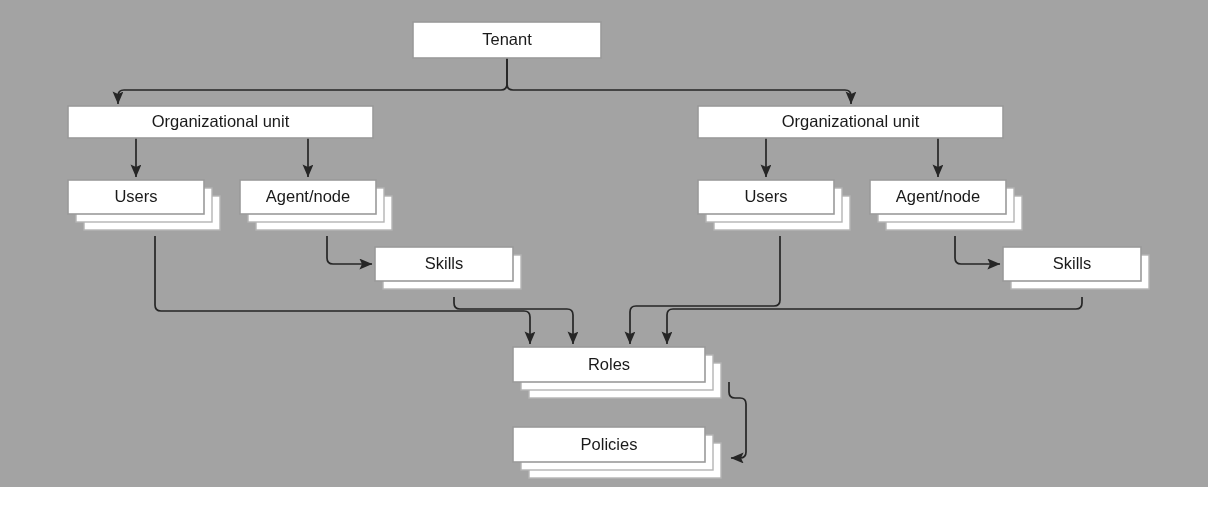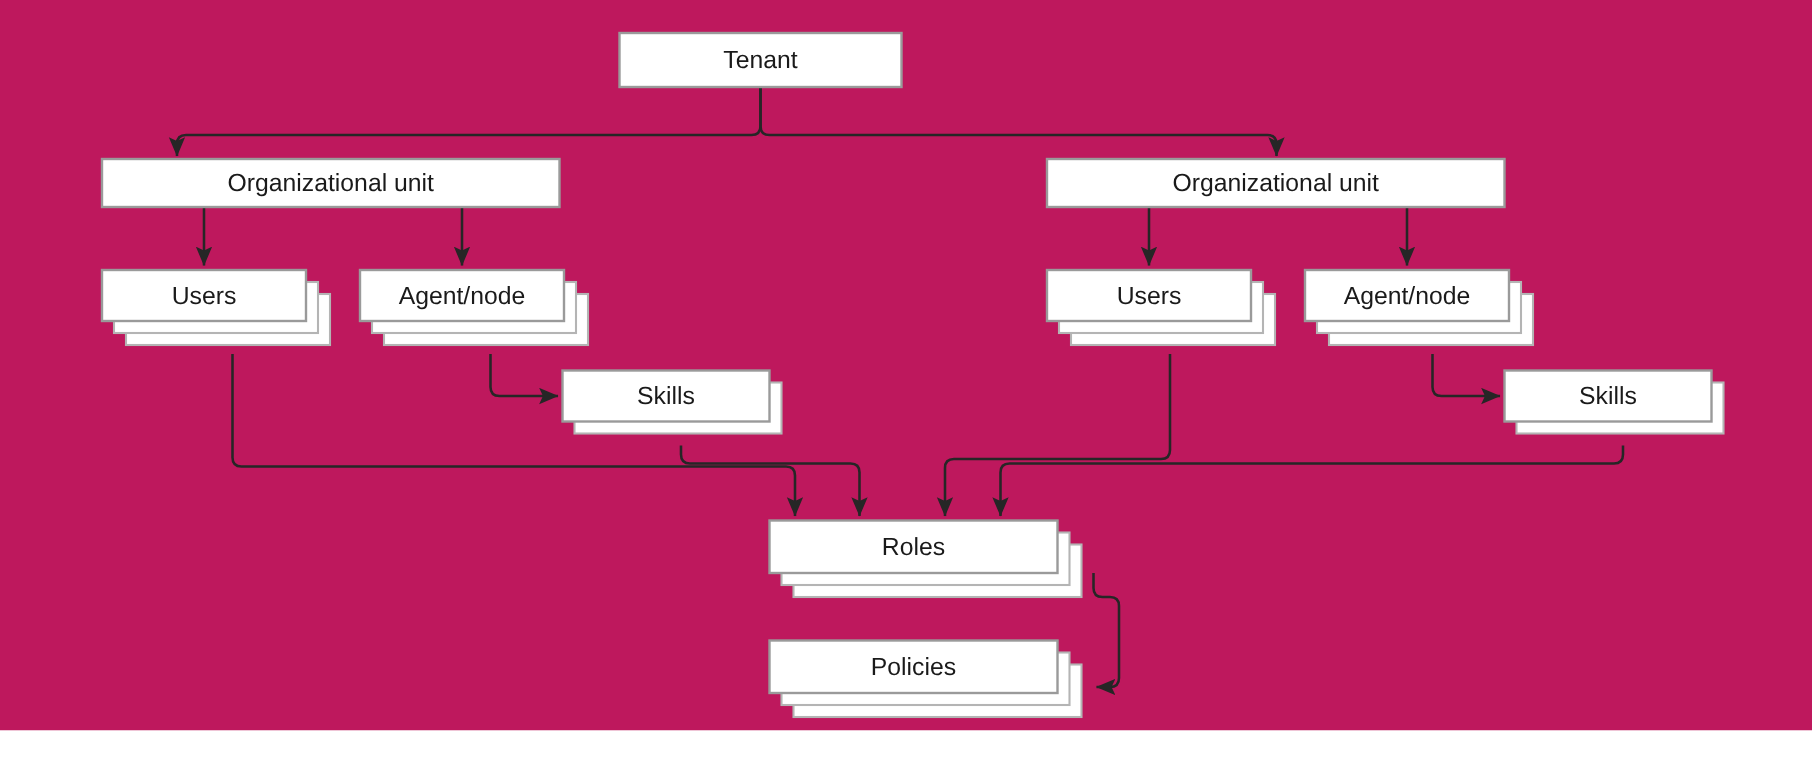--- a/index.html
+++ b/index.html
@@ -7,21 +7,21 @@
     padding: 0;
     background: #ffffff;
   }
   body {
     font-family: "Liberation Sans", sans-serif;
   }
   #diagram-root {
     position: relative;
     width: 1208px;
     height: 487px;
-    background: #be185d;
+    background: #a3a3a3;
     overflow: hidden;
   }
   #diagram-svg {
     position: absolute;
     left: 0;
     top: 0;
     width: 1208px;
     height: 513px;
   }
   .node-label {

